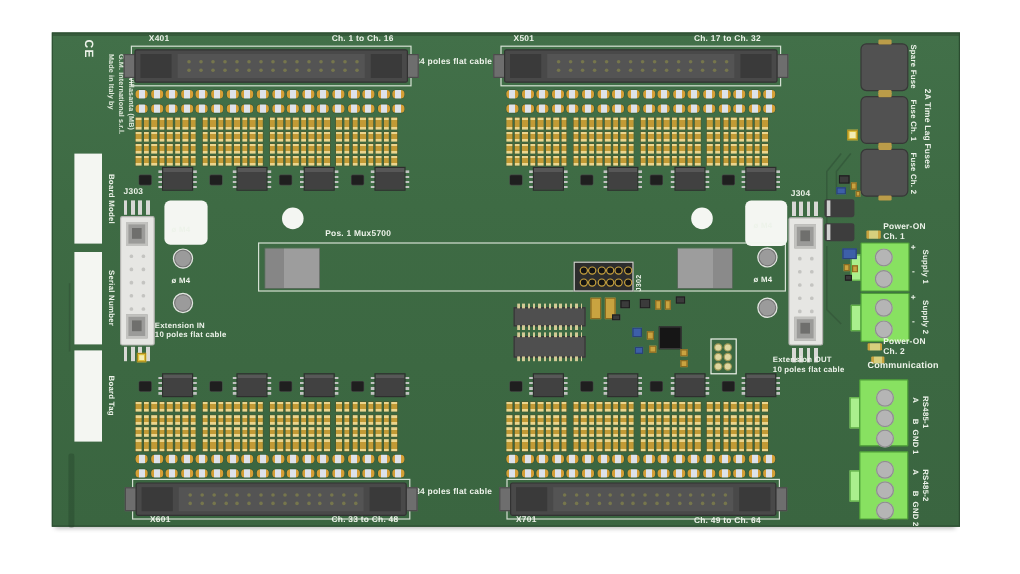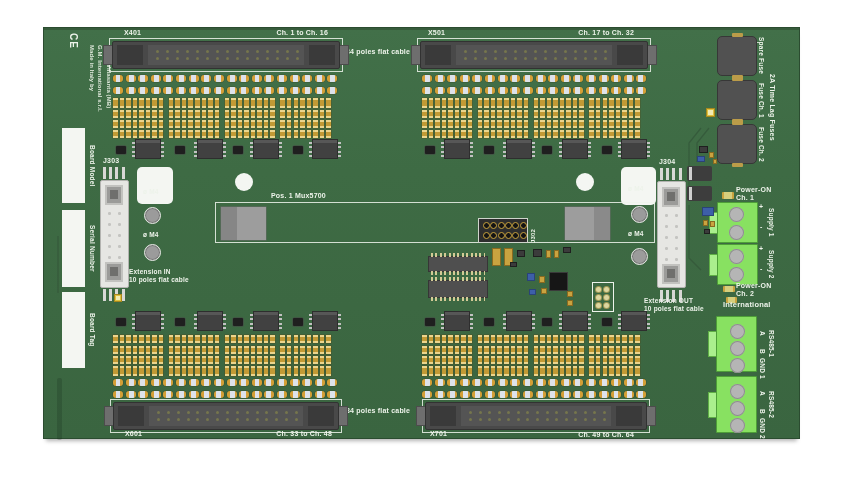--- a/index.html
+++ b/index.html
@@ -198,21 +198,21 @@
   <div class="tcirc" style="left:686px;top:240px;"></div>
   <div class="silk" style="left:716px;top:218px;">+</div>
   <div class="silk" style="left:717px;top:238px;">-</div>
   <div class="silk vtext f65" style="left:724px;top:217px;height:41px;">Supply 2</div>
   <div class="gled" style="left:680px;top:259px;width:12px;height:6px;"></div>
   <div class="silk" style="left:693px;top:255px;line-height:7.5px;">
     <div>Power-ON</div>
     <div>Ch. 2</div>
   </div>
   <div class="gled" style="left:683px;top:270px;width:11px;height:6px;"></div>
-  <div class="silk f75" style="left:680px;top:274px;">International</div>
+  <div class="silk f75" style="left:680px;top:274px;">Communication</div>
 
   <div class="tb-tab" style="left:665px;top:304px;width:9px;height:26px;"></div>
   <div class="tb" style="left:673px;top:289px;width:41px;height:56px;"></div>
   <div class="tcirc" style="left:687px;top:297px;"></div>
   <div class="tcirc" style="left:687px;top:314px;"></div>
   <div class="tcirc" style="left:687px;top:331px;"></div>
   <div class="silk vtext f65" style="left:715px;top:300px;height:12px;">A</div>
   <div class="silk vtext f65" style="left:715px;top:318px;height:12px;">B</div>
   <div class="silk vtext f65" style="left:715px;top:328px;height:26px;">GND 1</div>
   <div class="silk vtext f65" style="left:724px;top:289px;height:56px;">RS485-1</div>

